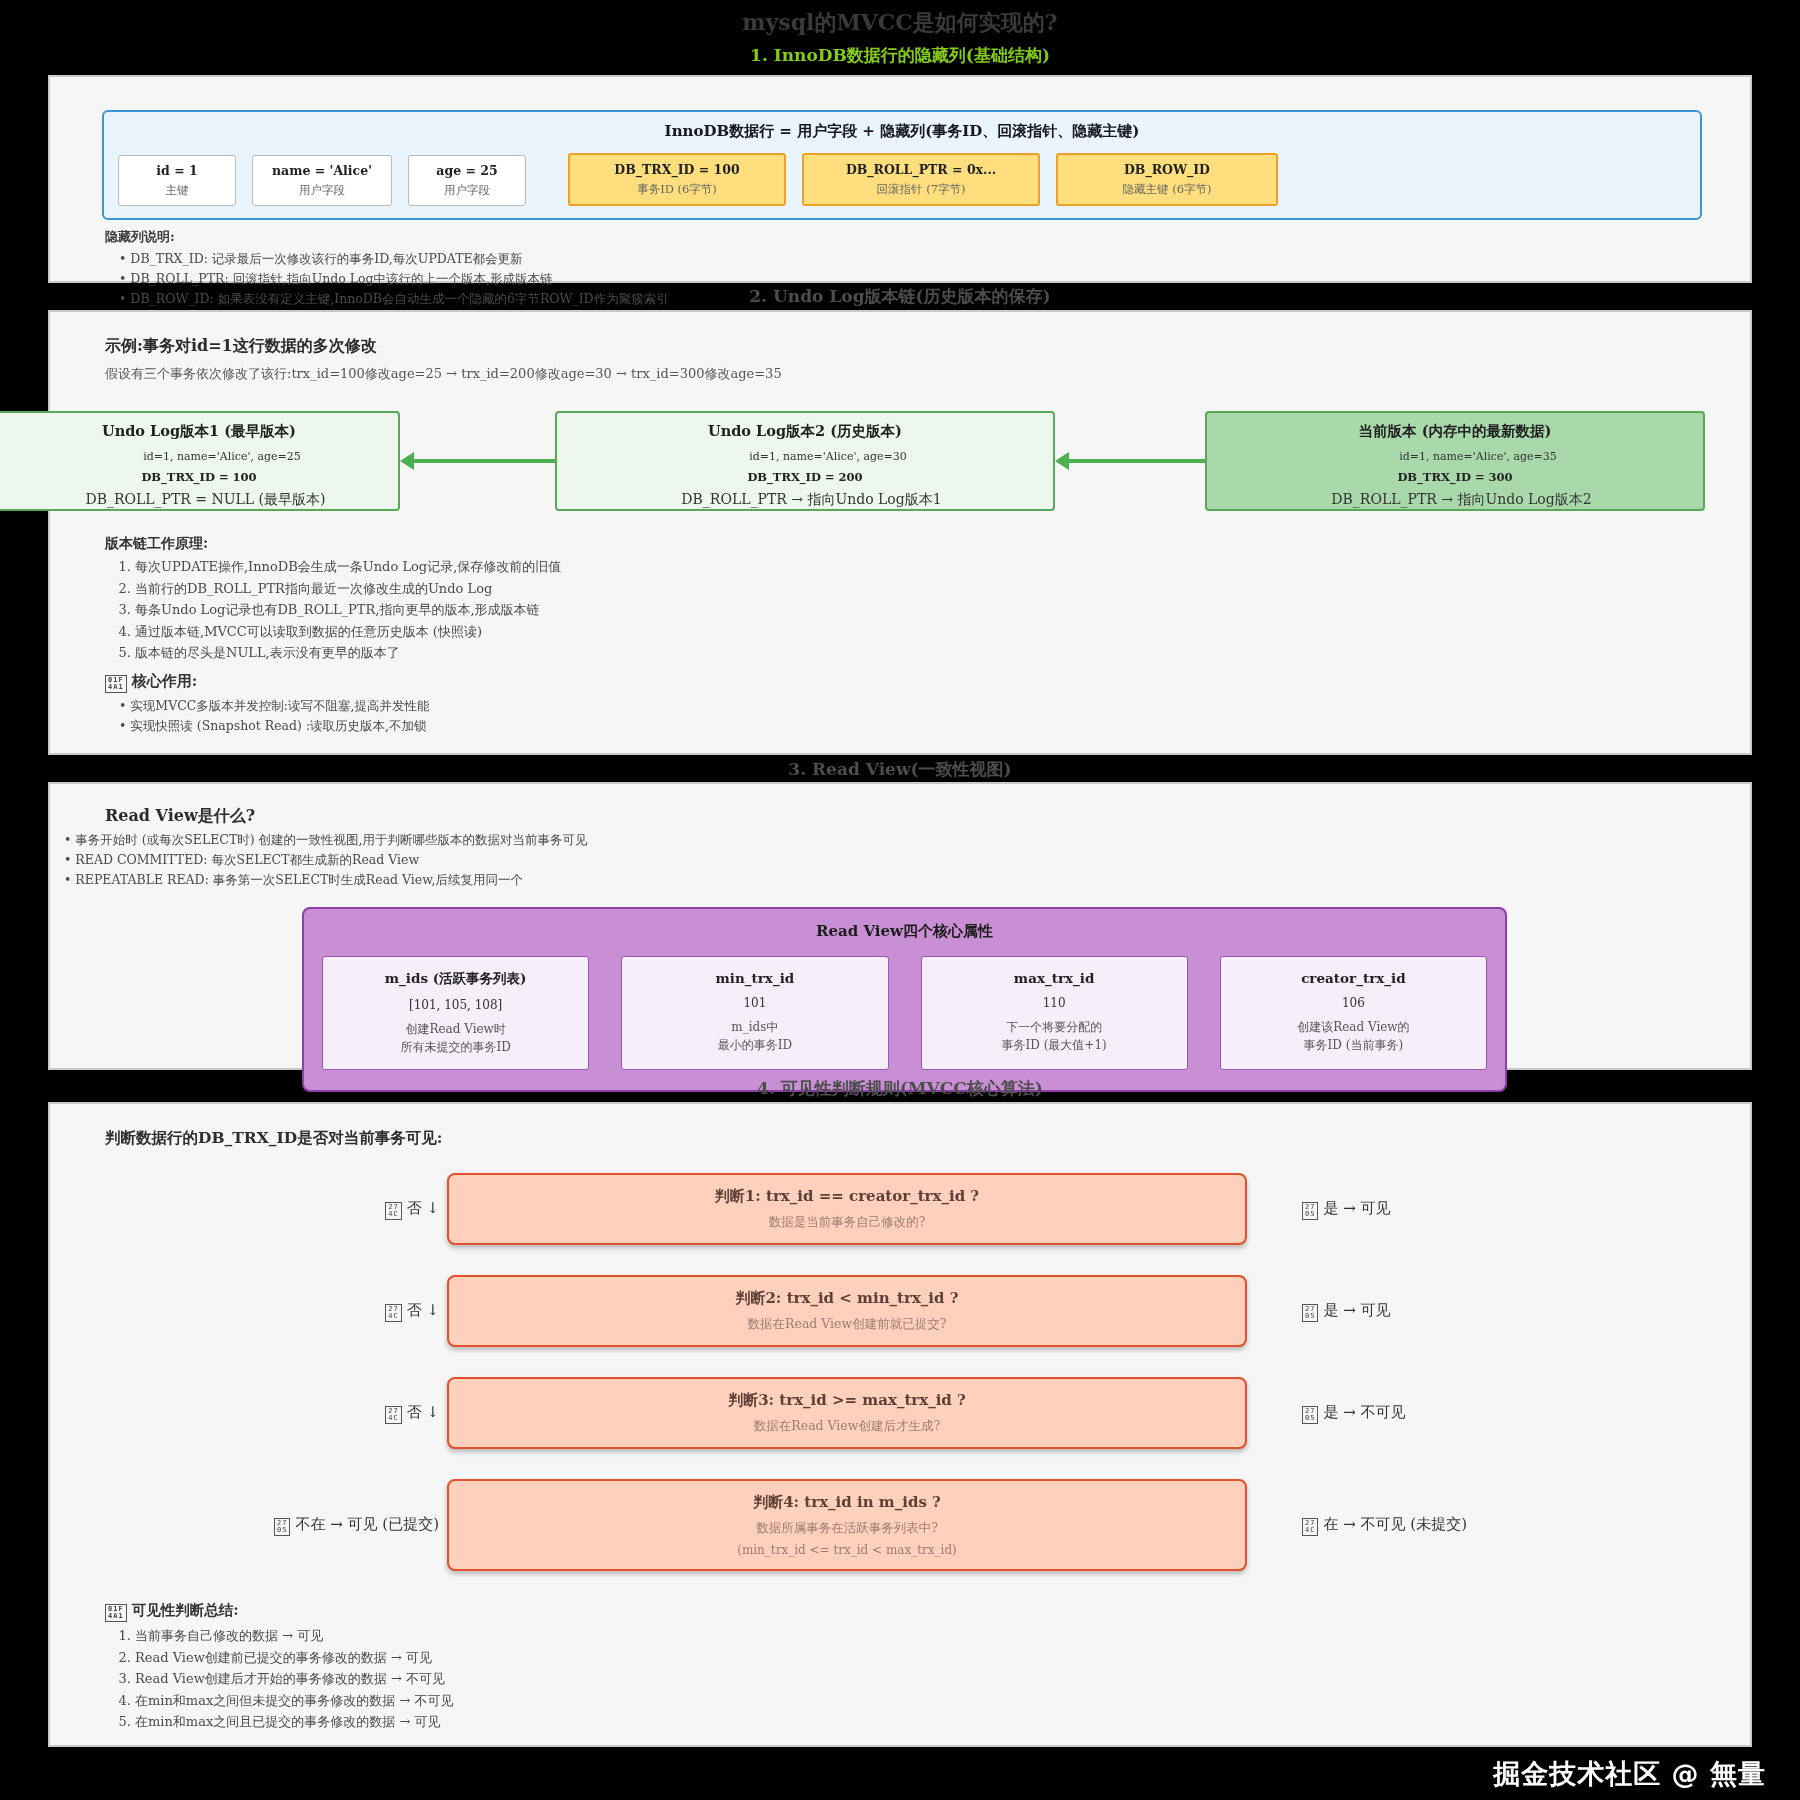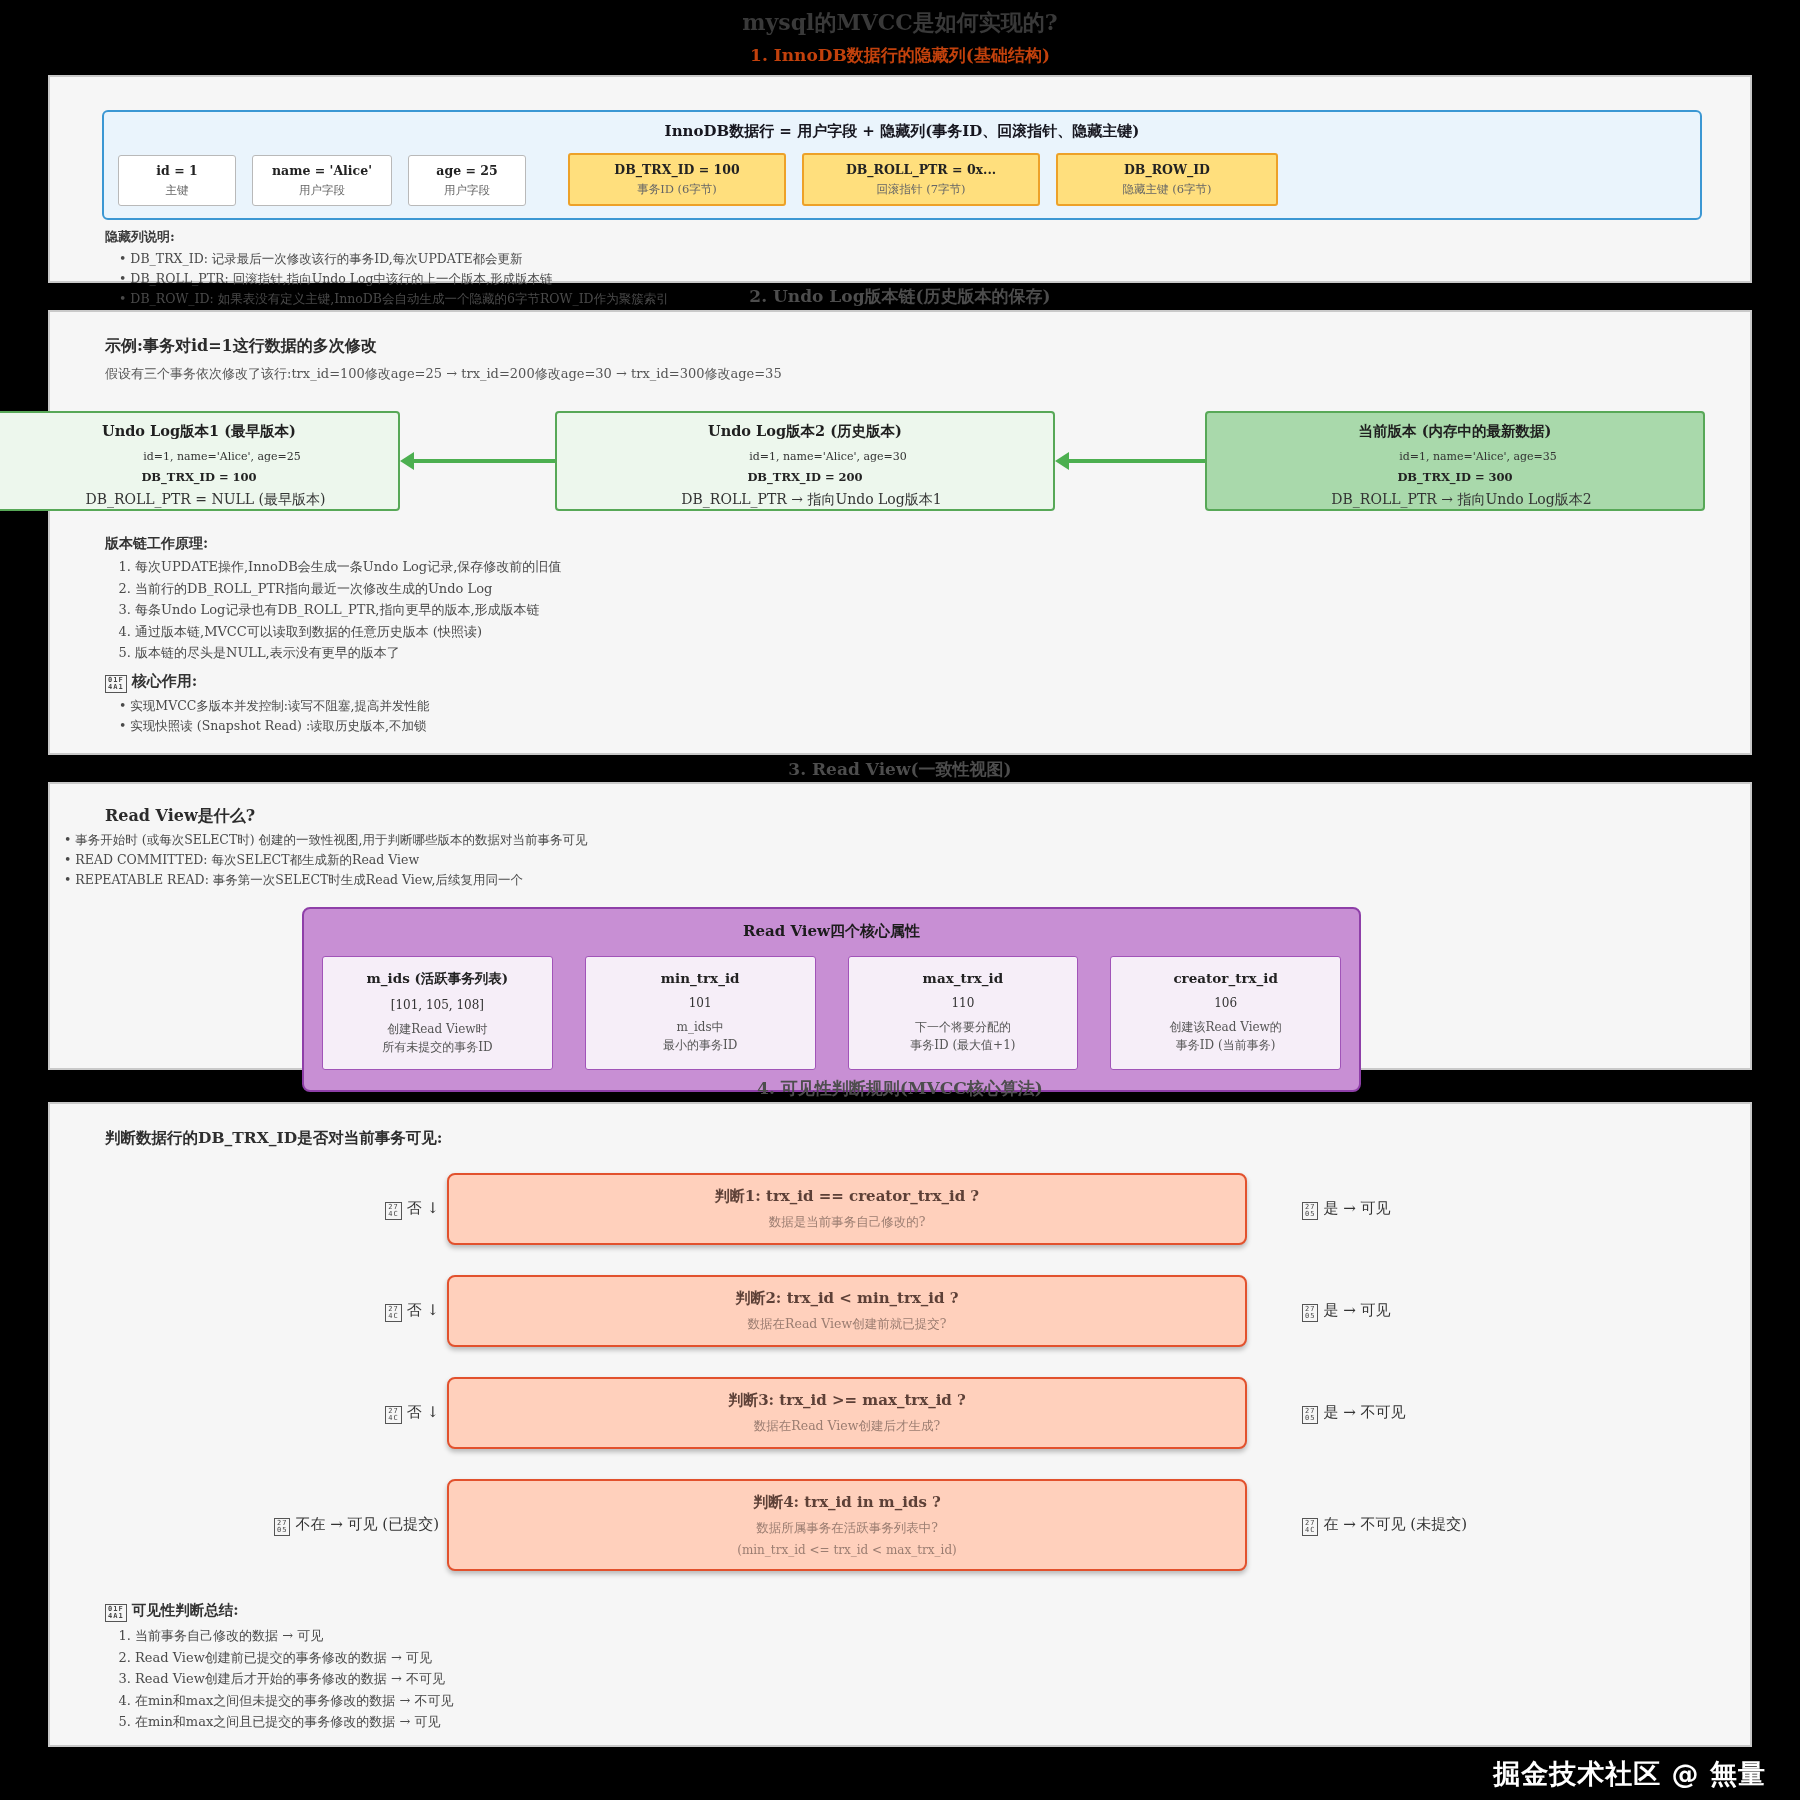--- a/index.html
+++ b/index.html
@@ -3,21 +3,21 @@
 <meta charset="utf-8">
 <style>
   html,body{margin:0;padding:0;}
   body{
     width:1800px;height:1800px;background:#000;position:relative;overflow:hidden;
     font-family:"DejaVu Serif","Liberation Serif",serif;
   }
   
   .title-block{position:absolute;top:6px;left:0;width:100%;text-align:center;}
   .title-line1{font-size:22px;font-weight:bold;color:#393939;margin:2px 0;}
-  .title-line2{font-size:17px;color:#c2410c;margin:6px 0 0 0;font-weight:bold;}
+  .title-line2{font-size:17px;color:#84cc16;margin:6px 0 0 0;font-weight:bold;}
   .divider{position:absolute;left:0;width:100%;text-align:center;font-size:17px;color:#4d4d4d;font-weight:bold;}
   #divider2{top:285px;} #divider3{top:758px;} #divider4{top:1077px;}
   
   .panel{position:absolute;left:48px;width:1704px;background:#f6f6f6;border:2px solid #c9c9c9;box-sizing:border-box;}
   #panel1{top:75px;height:208px;}
   #panel2{top:310px;height:445px;}
   #panel3{top:782px;height:288px;}
   #panel4{top:1102px;height:645px;overflow:hidden;}
   
   .blue-box{margin:33px 48px 0 52px;background:#eaf4fc;border:2px solid #3b97d3;border-radius:6px;padding:10px 14px 12px;}
@@ -56,21 +56,21 @@
   ol.num li{margin:4px 0;line-height:1.35;}
   .core{margin:10px 0 0 55px;}
   .core-title{font-weight:bold;font-size:15px;color:#333;}
   
   .tofu{display:inline-block;border:1px solid #555;padding:1px 2px;margin-right:5px;vertical-align:-3px;background:transparent;}
   .tofu i{display:block;font-style:normal;font-size:7px;line-height:7px;font-family:"DejaVu Sans Mono","Liberation Mono",monospace;color:#444;letter-spacing:1px;text-align:center;}
   
   .p3-title{margin:22px 0 0 55px;font-weight:bold;font-size:16px;color:#2b2b2b;}
   .p3-bullets{margin-left:55px;}
   .p3-bullets li{font-size:13px;}
-  .purple{margin:18px 0 0 252px;width:1059px;background:#c88fd4;border:2px solid #8e3fa8;border-radius:8px;padding:13px 18px 20px;box-sizing:border-box;}
+  .purple{margin:18px 0 0 252px;width:1205px;background:#c88fd4;border:2px solid #8e3fa8;border-radius:8px;padding:13px 18px 20px;box-sizing:border-box;}
   .purple-title{text-align:center;font-weight:bold;font-size:15px;color:#1c1c1c;margin-bottom:15px;}
   .attr-row{display:flex;gap:32px;border-radius:7px;}
   .attr{flex:1;background:#f6eef8;border:1px solid #a154b8;border-radius:3px;text-align:center;padding:13px 8px;min-height:98px;box-sizing:border-box;}
   .attr .n{font-weight:bold;font-size:13.5px;color:#222;}
   .attr .av{font-size:12px;color:#333;margin-top:10px;}
   .attr .d{font-size:12px;color:#555;margin-top:8px;line-height:1.5;}
   .attr .d span{display:block;}
   
   .p4-header{margin:24px 0 24px 55px;font-weight:bold;font-size:15.5px;color:#2e2e2e;}
   .jrow{display:flex;align-items:center;margin-bottom:30px;}

